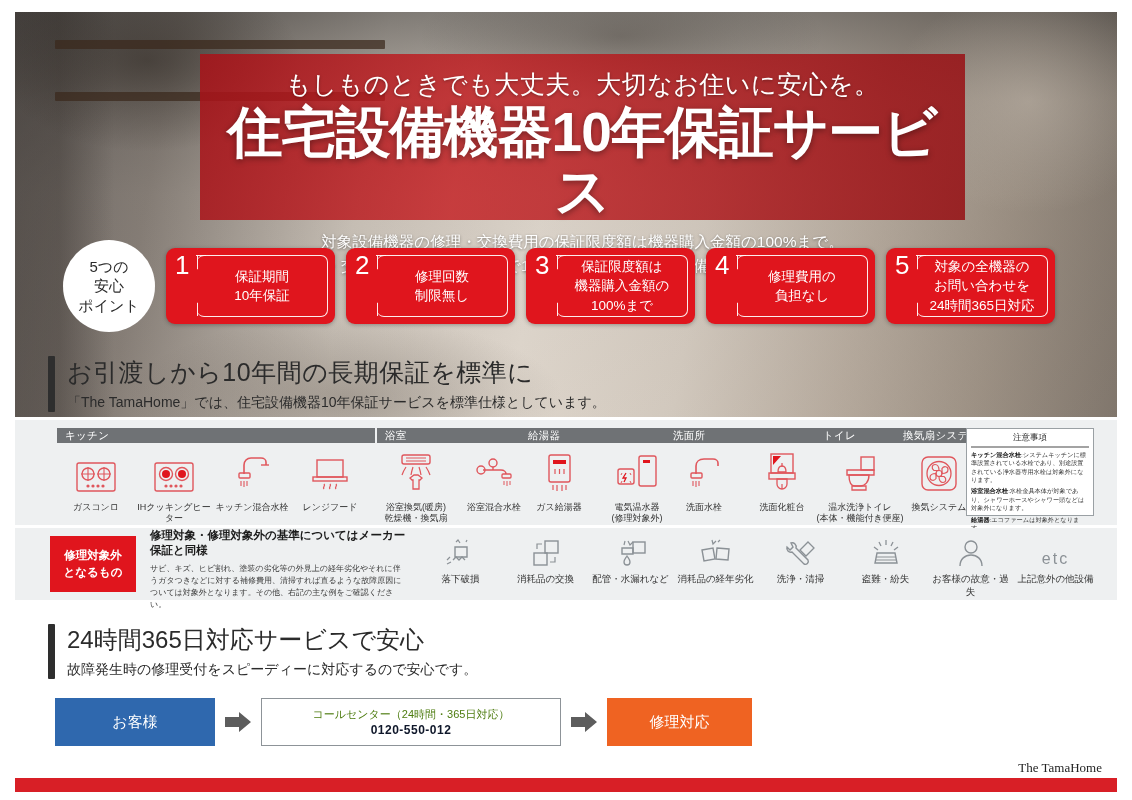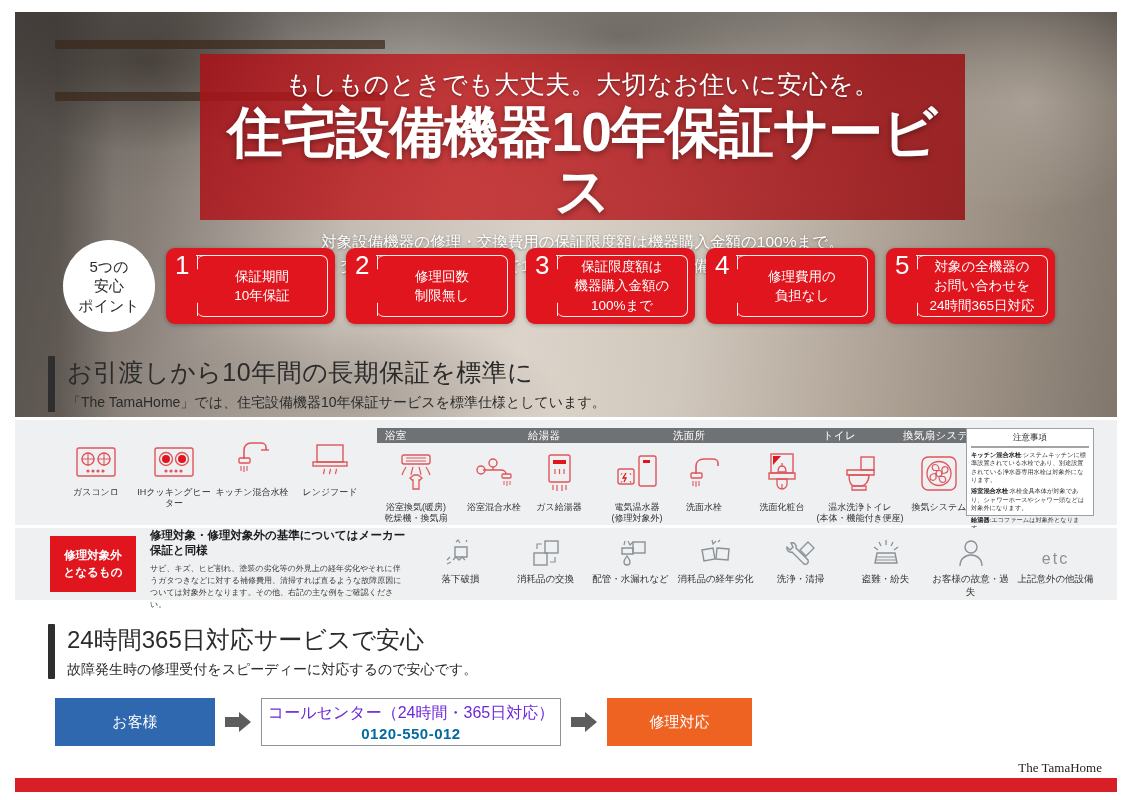--- a/index.html
+++ b/index.html
@@ -128,22 +128,22 @@
   .h24 { position: absolute; left: 48px; top: 624px; display: flex; gap: 12px; }
   .h24-t1 { font-size: 24px; color: #2b2b2b; }
   .h24-t2 { font-size: 14px; color: #2b2b2b; margin-top: 5px; }
 
   .flow { position: absolute; left: 55px; top: 698px; display: flex; align-items: center; }
   .fbox { height: 48px; display: flex; align-items: center; justify-content: center; }
   .fbox-blue { width: 160px; background: #2f68ae; color: #fff; font-size: 15px; }
   .fbox-white {
     width: 300px; background: #fff; border: 1px solid #8d9398; flex-direction: column; gap: 1px;
   }
-  .fw-1 { font-size: 16px; color: #6d28d9; }
-  .fw-2 { font-size: 15px; color: #0369a1; font-weight: bold; letter-spacing: .5px; }
+  .fw-1 { font-size: 11px; color: #4d7c0f; }
+  .fw-2 { font-size: 12px; color: #0f172a; font-weight: bold; letter-spacing: .5px; }
   .fbox-orange { width: 145px; background: #ef6322; color: #fff; font-size: 15px; }
   .arrow { width: 46px; display: flex; align-items: center; justify-content: center; color: #5d5d5d; }
 
   
   .foot-logo {
     position: absolute; right: 30px; top: 760px; font-family: "Liberation Serif", serif;
     font-size: 13px; color: #222;
   }
   .foot-bar { position: absolute; left: 15px; top: 778px; width: 1102px; height: 14px; background: #d81f26; }
 </style>
@@ -229,20 +229,21 @@
   <div class="bar"></div>
   <div>
     <div class="std-t1">お引渡しから10年間の長期保証を標準に</div>
     <div class="std-t2">「The TamaHome」では、住宅設備機器10年保証サービスを標準仕様としています。</div>
   </div>
 </div>
 
 <div class="equip">
 
   <div class="cat" style="left:42px;width:318px;">
+    <div class="cat-head">キッチン</div>
     <div class="cat-items">
       <div class="eq">
         <div class="eq-ico">
           <svg width="44" height="34" viewBox="0 0 44 34">
               <rect x="3" y="3" width="38" height="28" rx="2" fill="none" stroke="#e0565c" stroke-width="1.4"></rect>
               <circle cx="14" cy="14" r="6" fill="none" stroke="#e0565c" stroke-width="1.4"></circle>
               <circle cx="30" cy="14" r="6" fill="none" stroke="#e0565c" stroke-width="1.4"></circle>
               <path d="M14 7v14M7 14h14M30 7v14M23 14h14" stroke="#e0565c" stroke-width="1.1"></path>
               <circle cx="14" cy="26" r="1.6" fill="#e0565c"></circle>
               <circle cx="19" cy="26" r="1.6" fill="#e0565c"></circle>

